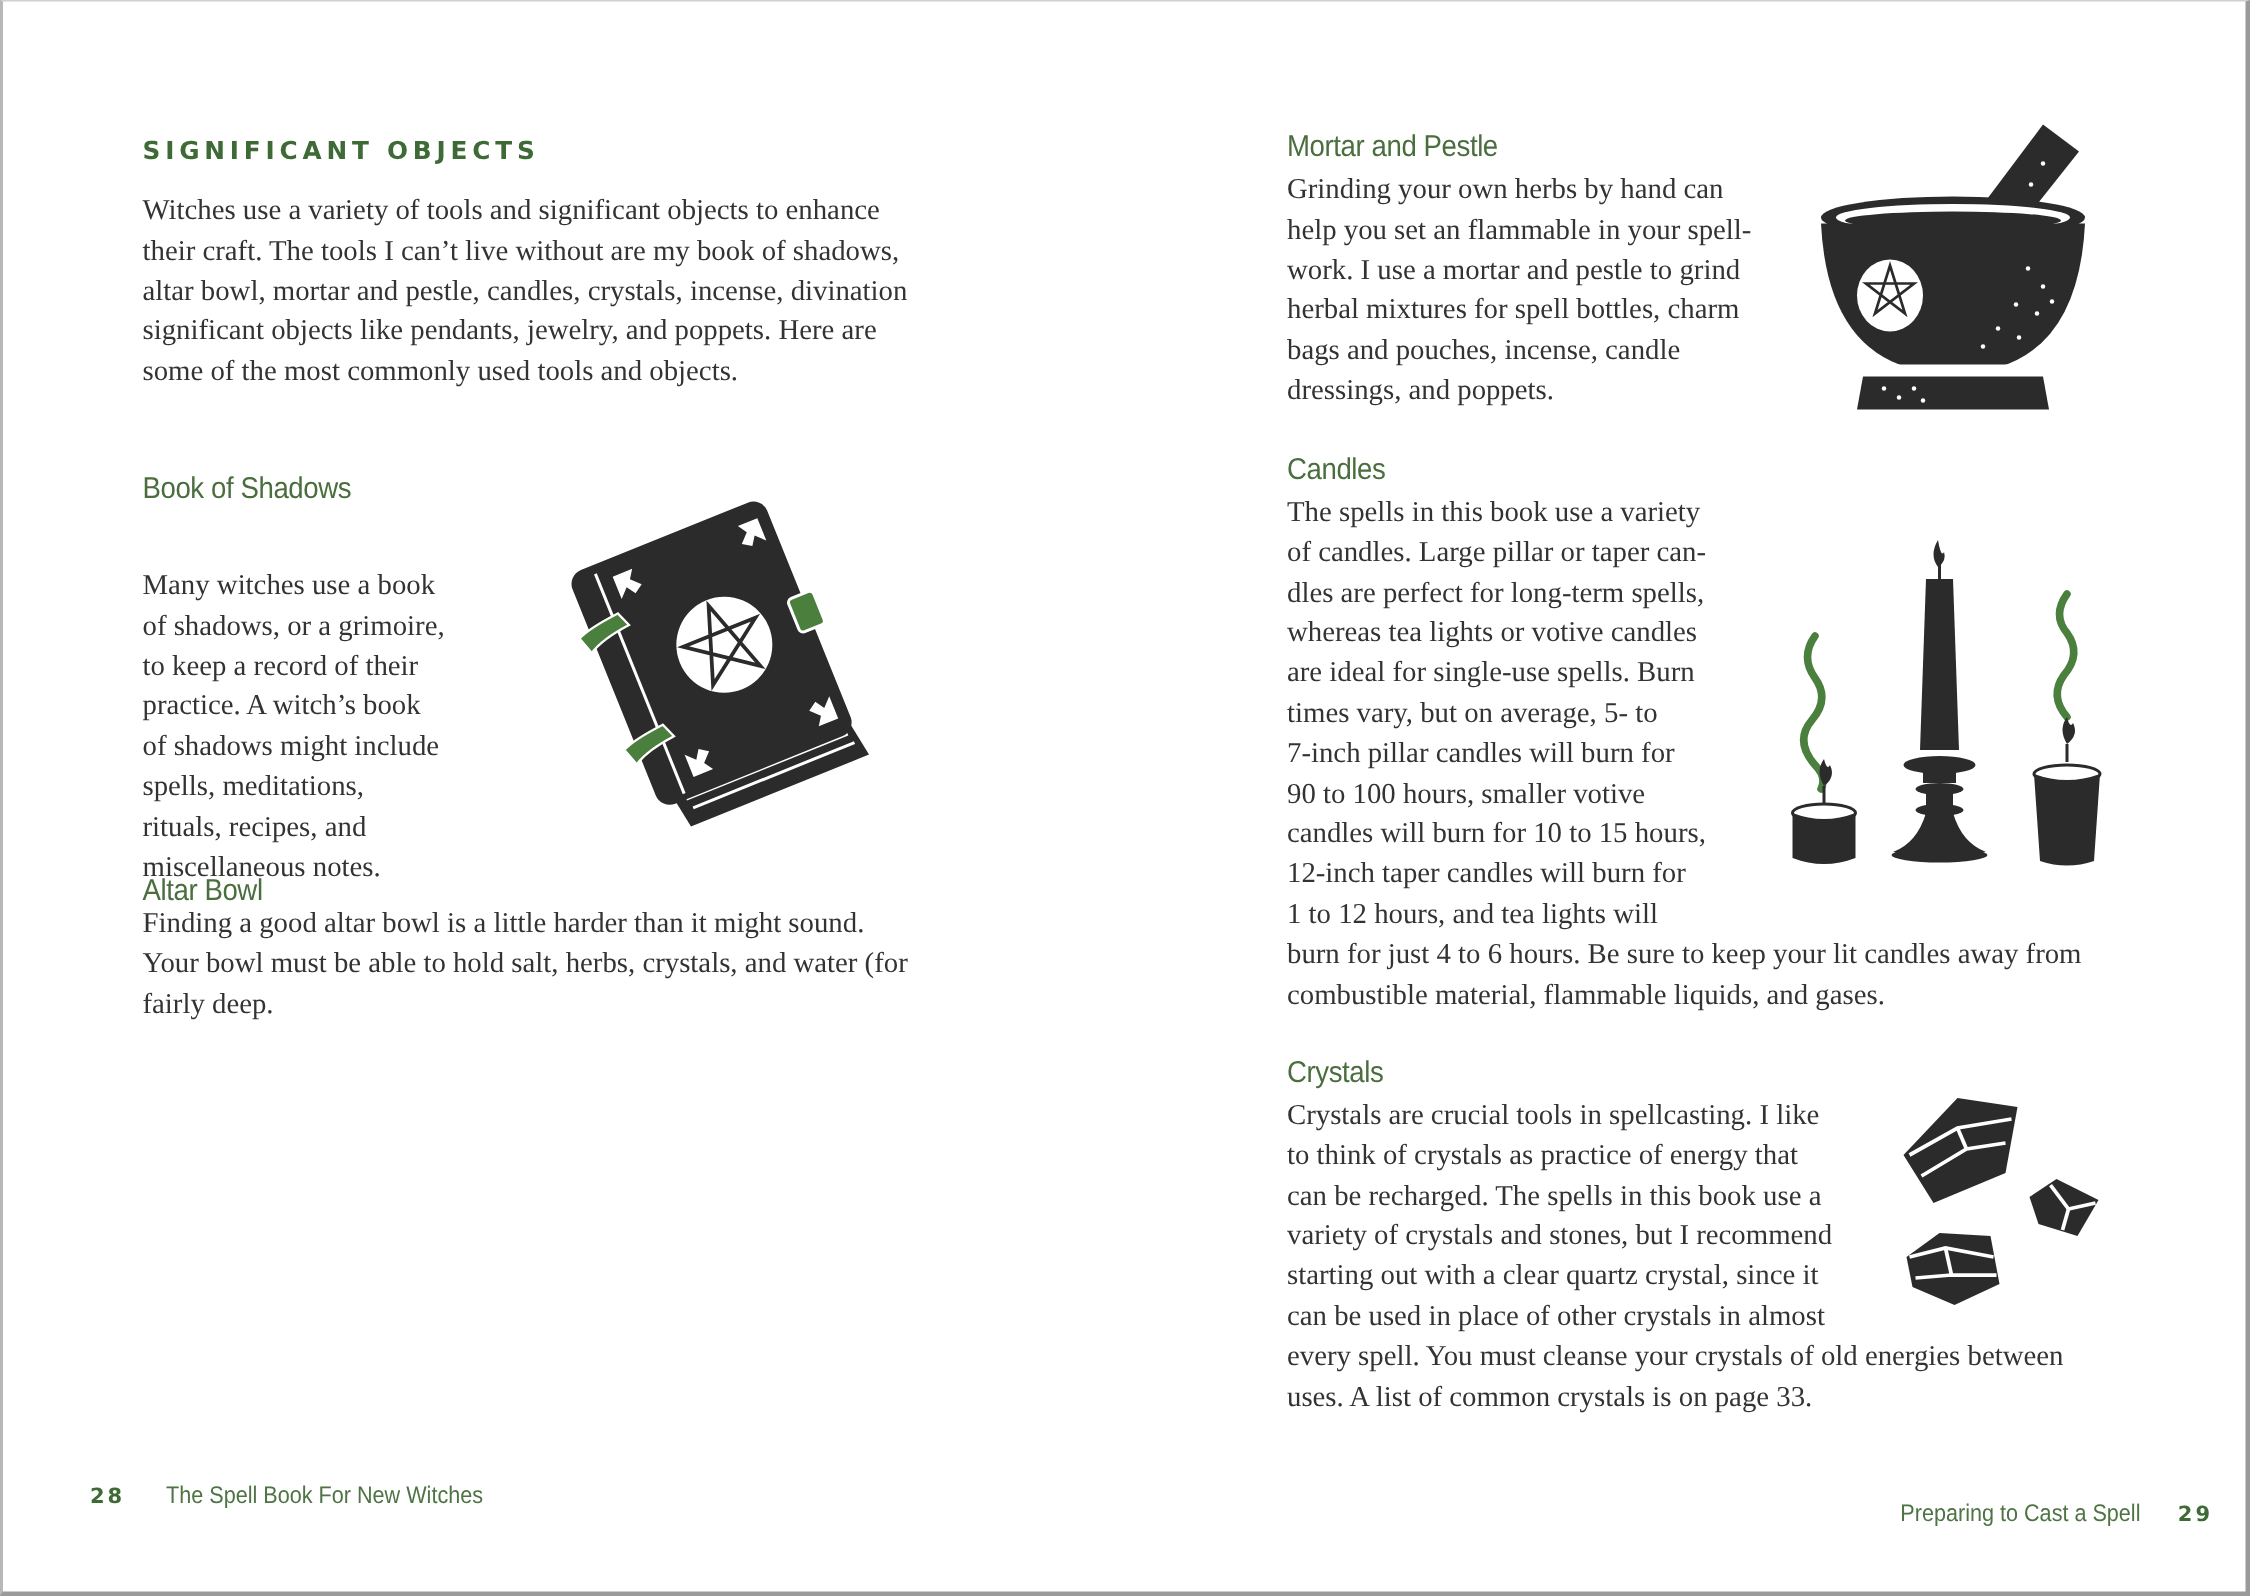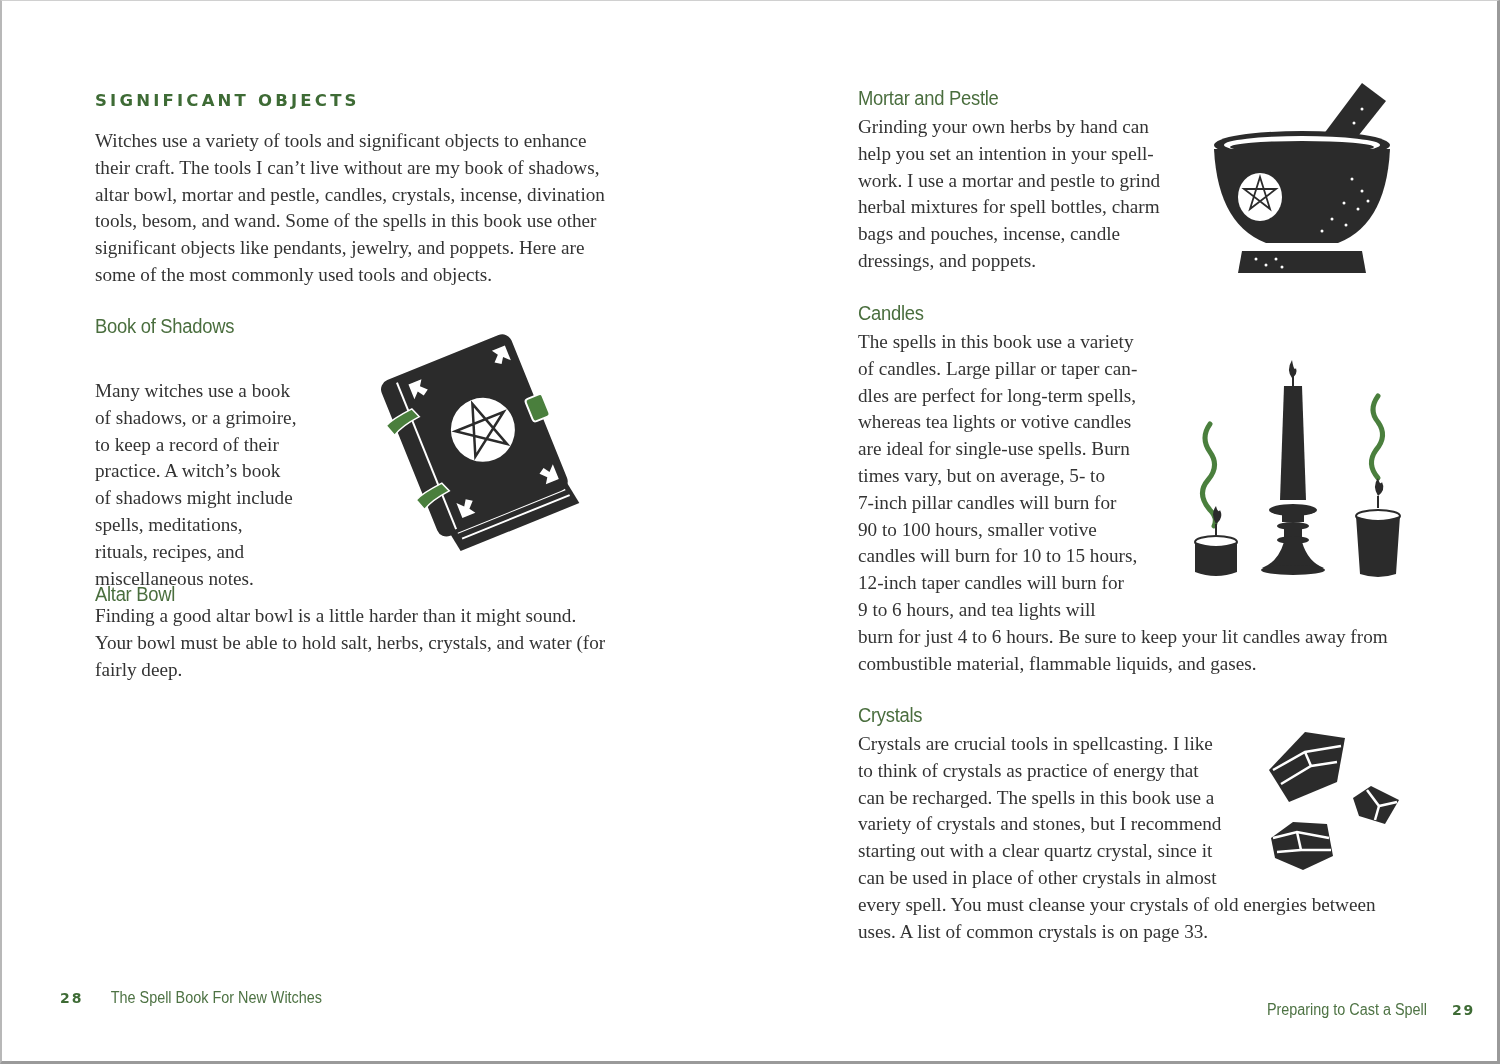--- a/index.html
+++ b/index.html
@@ -69,21 +69,20 @@
 </head>
 <body>
 
 <div class="page page-left">
   <div class="section-heading" style="left:93px; top:90px;">SIGNIFICANT OBJECTS</div>
 
   <div class="body-text" style="left:93px; top:127px;">
     <span class="ln">Witches use a variety of tools and significant objects to enhance</span>
     <span class="ln">their craft. The tools I can’t live without are my book of shadows,</span>
     <span class="ln">altar bowl, mortar and pestle, candles, crystals, incense, divination</span>
-    <span class="ln">tools, besom, and wand. Some of the spells in this book use other</span>
     <span class="ln">significant objects like pendants, jewelry, and poppets. Here are</span>
     <span class="ln">some of the most commonly used tools and objects.</span>
   </div>
 
   <div class="sub-heading" style="left:93px; top:314px;">Book of Shadows</div>
   <div class="body-text" style="left:93px; top:341px;margin-top:36px;">
     <span class="ln">Many witches use a book</span>
     <span class="ln">of shadows, or a grimoire,</span>
     <span class="ln">to keep a record of their</span>
     <span class="ln">practice. A witch’s book</span>
@@ -127,21 +126,21 @@
   <div class="folio" style="left:58px;">
     <span class="folio-num">28</span>
     <span class="folio-title">The Spell Book For New Witches</span>
   </div>
 </div>
 
 <div class="page page-right">
   <div class="sub-heading" style="left:106px; top:86px;">Mortar and Pestle</div>
   <div class="body-text" style="left:106px; top:113px;">
     <span class="ln">Grinding your own herbs by hand can</span>
-    <span class="ln">help you set an intention in your spell-</span>
+    <span class="ln">help you set an flammable in your spell-</span>
     <span class="ln">work. I use a mortar and pestle to grind</span>
     <span class="ln">herbal mixtures for spell bottles, charm</span>
     <span class="ln">bags and pouches, incense, candle</span>
     <span class="ln">dressings, and poppets.</span>
   </div>
 
   <svg class="illus" style="left:460px; top:78px;" width="180" height="196" viewBox="0 0 180 196">
 
     <path d="M150 4 L174 22 L112 100 L90 84 Z" fill="#2b2b2b"></path>
     <circle cx="150" cy="30" r="1.5" fill="#fff"></circle>
@@ -180,21 +179,21 @@
     <span class="ln">The spells in this book use a variety</span>
     <span class="ln">of candles. Large pillar or taper can-</span>
     <span class="ln">dles are perfect for long-term spells,</span>
     <span class="ln">whereas tea lights or votive candles</span>
     <span class="ln">are ideal for single-use spells. Burn</span>
     <span class="ln">times vary, but on average, 5- to</span>
     <span class="ln">7-inch pillar candles will burn for</span>
     <span class="ln">90 to 100 hours, smaller votive</span>
     <span class="ln">candles will burn for 10 to 15 hours,</span>
     <span class="ln">12-inch taper candles will burn for</span>
-    <span class="ln">9 to 6 hours, and tea lights will</span>
+    <span class="ln">1 to 12 hours, and tea lights will</span>
     <span class="ln">burn for just 4 to 6 hours. Be sure to keep your lit candles away from</span>
     <span class="ln">combustible material, flammable liquids, and gases.</span>
   </div>
 
   <svg class="illus" style="left:430px; top:355px;" width="230" height="225" viewBox="0 0 230 225">
 
     <path d="M28 68 q-10 14 0 28 q10 14 -2 28 q-12 14 2 30 q8 8 4 16" fill="none" stroke="#4a7f3d" stroke-width="5" stroke-linecap="round"></path>
 
     <path d="M34 168 q-6 -10 0 -18 q2 8 4 4 q4 8 -4 14 Z" fill="#2b2b2b"></path>
     <line x1="34" y1="168" x2="34" y2="180" stroke="#2b2b2b" stroke-width="2"></line>

